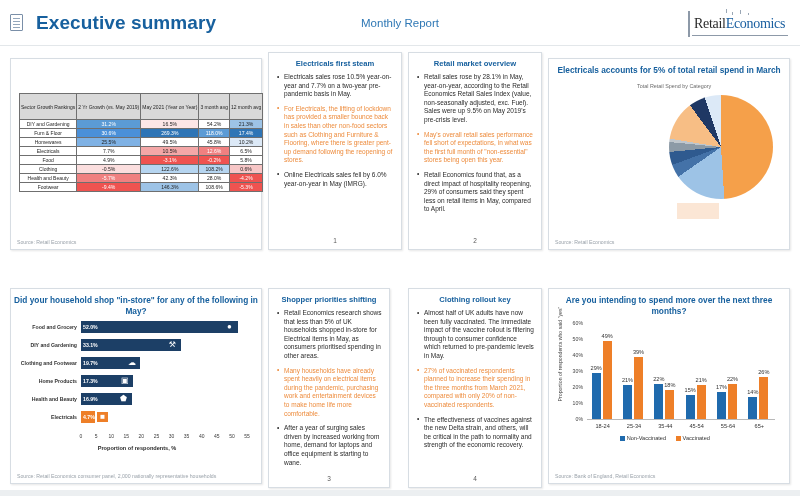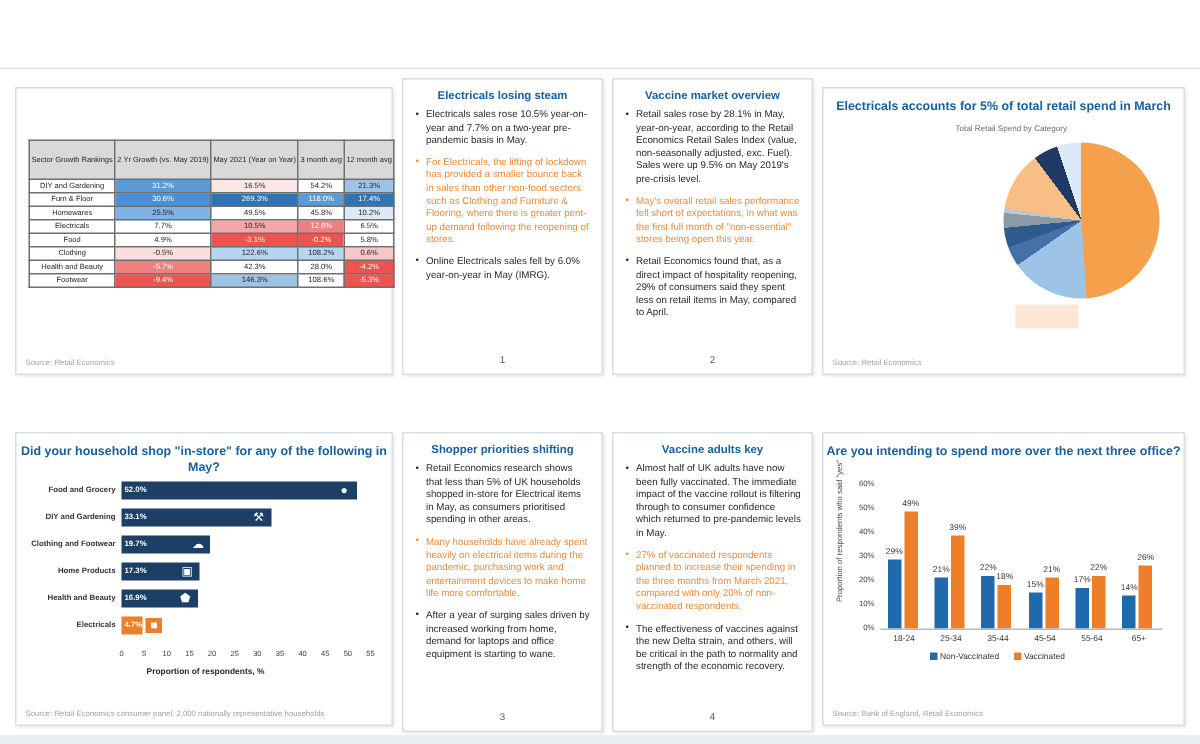--- a/index.html
+++ b/index.html
@@ -103,20 +103,36 @@
   .pie-sub { position:absolute; font-size:5.4px; color:#6b6b6b; }
   .hl-box { position:absolute; background:#fbe6d5; }
 
   .footer-strip { position:absolute; left:0; bottom:0; width:800px; height:6px; background:#eceff1; }
 </style>
 </head>
 <body>
 
 <div class="page">
 
+  <div class="header">
+    <div class="hdr-icon">
+        <div class="sheet"></div>
+      </div>
+    <div class="hdr-title">Executive summary</div>
+    <div class="hdr-center">Monthly Report</div>
+    <div class="logo">
+      <div class="bar"></div>
+      <div class="tick" style="left:38px; top:0px; height:4px;"></div>
+      <div class="tick" style="left:44px; top:3px; height:3px;"></div>
+      <div class="tick" style="left:52px; top:1px; height:4px;"></div>
+      <div class="tick" style="left:60px; top:4px; height:2px;"></div>
+      <div class="txt"><span>Retail</span><span class="b">Economics</span></div>
+      <div style="position:absolute;left:4px;top:26px;width:96px;height:1px;background:#8d99a8;"></div>
+    </div>
+  </div>
   <div class="hdr-rule"></div>
 
   <div class="card" style="left:10px; top:58px; width:252px; height:192px;">
     <table class="tbl" style="left:8px; top:34px; width:236px;">
       <thead>
         <tr>
           <th style="width:62px;">Sector Growth Rankings</th>
           <th class="sepL" style="width:44px;">2 Yr Growth (vs. May 2019)</th>
           <th class="sepL" style="width:46px;">May 2021 (Year on Year)</th>
           <th style="width:42px;">3 month avg</th>
@@ -179,31 +195,31 @@
             <td class="sepL" style="background: rgb(157, 195, 230);">146.3%</td>
             <td class="" style="background: rgb(255, 255, 255);">108.6%</td>
             <td class="sepL" style="background: rgb(239, 83, 80); color: rgb(255, 255, 255);">-5.3%</td>
           </tr>
         </tbody>
     </table>
     <div class="src">Source: Retail Economics</div>
   </div>
 
   <div class="card panel" style="left:268px; top:52px; width:134px; height:198px;">
-    <div class="ptitle">Electricals losing steam</div>
+    <div class="ptitle">Electricals first steam</div>
     <ul id="p0">
         <li>Electricals sales rose 10.5% year-on-year and 7.7% on a two-year pre-pandemic basis in May.</li>
         <li class="hl">For Electricals, the lifting of lockdown has provided a smaller bounce back in sales than other non-food sectors such as Clothing and Furniture &amp; Flooring, where there is greater pent-up demand following the reopening of stores.</li>
         <li>Online Electricals sales fell by 6.0% year-on-year in May (IMRG).</li>
       </ul>
     <div class="pnum">1</div>
   </div>
 
   <div class="card panel" style="left:408px; top:52px; width:134px; height:198px;">
-    <div class="ptitle">Vaccine market overview</div>
+    <div class="ptitle">Retail market overview</div>
     <ul id="p1">
         <li>Retail sales rose by 28.1% in May, year-on-year, according to the Retail Economics Retail Sales Index (value, non-seasonally adjusted, exc. Fuel). Sales were up 9.5% on May 2019's pre-crisis level.</li>
         <li class="hl">May's overall retail sales performance fell short of expectations, in what was the first full month of "non-essential" stores being open this year.</li>
         <li>Retail Economics found that, as a direct impact of hospitality reopening, 29% of consumers said they spent less on retail items in May, compared to April.</li>
       </ul>
     <div class="pnum">2</div>
   </div>
 
   <div class="card" style="left:548px; top:58px; width:242px; height:192px;">
     <div class="ctitle">Electricals accounts for 5% of total retail spend in March</div>
@@ -254,42 +270,42 @@
         <div class="axis-tick" style="left: 171.636px; top: 118px; width: 8px; text-align: center;">35</div>
         <div class="axis-tick" style="left: 186.727px; top: 118px; width: 8px; text-align: center;">40</div>
         <div class="axis-tick" style="left: 201.818px; top: 118px; width: 8px; text-align: center;">45</div>
         <div class="axis-tick" style="left: 216.909px; top: 118px; width: 8px; text-align: center;">50</div>
         <div class="axis-tick" style="left: 232px; top: 118px; width: 8px; text-align: center;">55</div>
         <div class="axis-title" style="left: 0px; top: 130px; width: 252px; text-align: center;">Proportion of respondents, %</div>
       </div>
     <div class="src">Source: Retail Economics consumer panel, 2,000 nationally representative households</div>
   </div>
 
-  <div class="card panel" style="left:268px; top:288px; width:134px; height:200px;">
+  <div class="card panel" style="left:268px; top:288px; width:122px; height:200px;">
     <div class="ptitle">Shopper priorities shifting</div>
     <ul id="p2">
         <li>Retail Economics research shows that less than 5% of UK households shopped in-store for Electrical items in May, as consumers prioritised spending in other areas.</li>
         <li class="hl">Many households have already spent heavily on electrical items during the pandemic, purchasing work and entertainment devices to make home life more comfortable.</li>
         <li>After a year of surging sales driven by increased working from home, demand for laptops and office equipment is starting to wane.</li>
       </ul>
     <div class="pnum">3</div>
   </div>
 
   <div class="card panel" style="left:408px; top:288px; width:134px; height:200px;">
-    <div class="ptitle">Vaccine adults key</div>
+    <div class="ptitle">Clothing rollout key</div>
     <ul id="p3">
         <li>Almost half of UK adults have now been fully vaccinated. The immediate impact of the vaccine rollout is filtering through to consumer confidence which returned to pre-pandemic levels in May.</li>
         <li class="hl">27% of vaccinated respondents planned to increase their spending in the three months from March 2021, compared with only 20% of non-vaccinated respondents.</li>
         <li>The effectiveness of vaccines against the new Delta strain, and others, will be critical in the path to normality and strength of the economic recovery.</li>
       </ul>
     <div class="pnum">4</div>
   </div>
 
   <div class="card" style="left:548px; top:288px; width:242px; height:196px;">
-    <div class="ctitle">Are you intending to spend more over the next three office?</div>
+    <div class="ctitle">Are you intending to spend more over the next three months?</div>
     <div id="vbar-plot" style="position:absolute; left:0; top:22px; width:242px; height:140px;">
         <div class="ylab" style="left: 12px; top: 105px; width: 22px; text-align: right;">0%</div>
         <div class="ylab" style="left: 12px; top: 89px; width: 22px; text-align: right;">10%</div>
         <div class="ylab" style="left: 12px; top: 73px; width: 22px; text-align: right;">20%</div>
         <div class="ylab" style="left: 12px; top: 57px; width: 22px; text-align: right;">30%</div>
         <div class="ylab" style="left: 12px; top: 41px; width: 22px; text-align: right;">40%</div>
         <div class="ylab" style="left: 12px; top: 25px; width: 22px; text-align: right;">50%</div>
         <div class="ylab" style="left: 12px; top: 9px; width: 22px; text-align: right;">60%</div>
         <div class="vbar nv" style="left: 42.6667px; top: 61.6px; width: 9px; height: 46.4px;"></div>
         <div class="vlab" style="left: 38.6667px; top: 53.6px; width: 17px;">29%</div>

